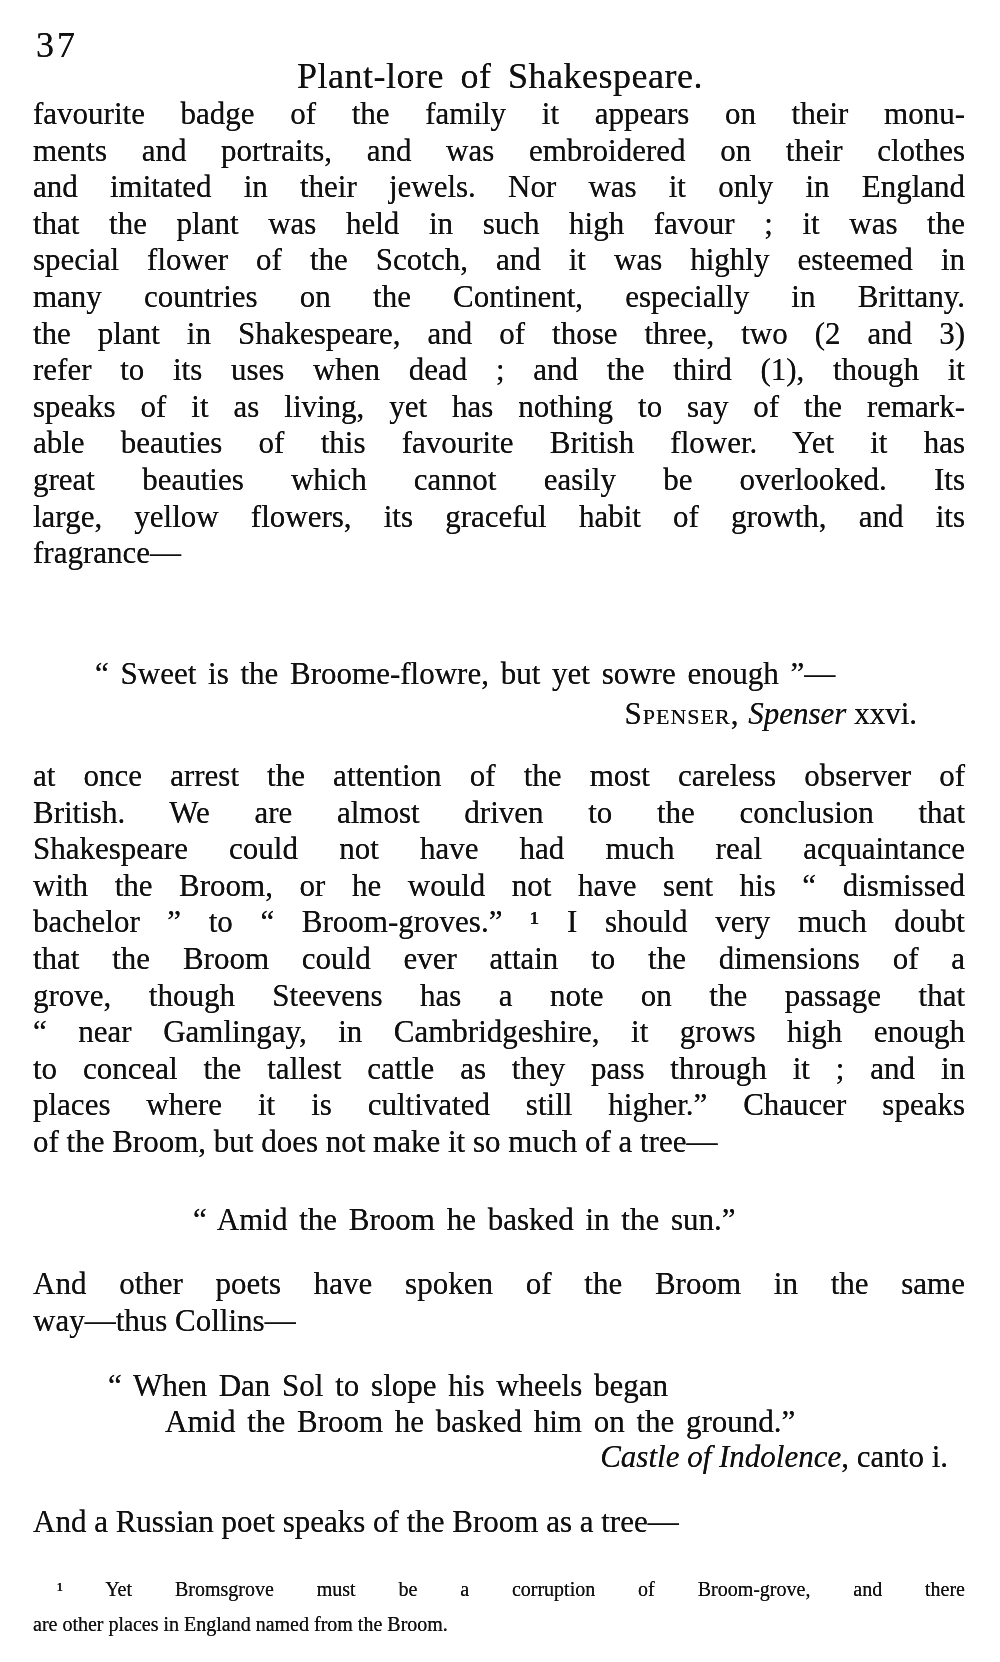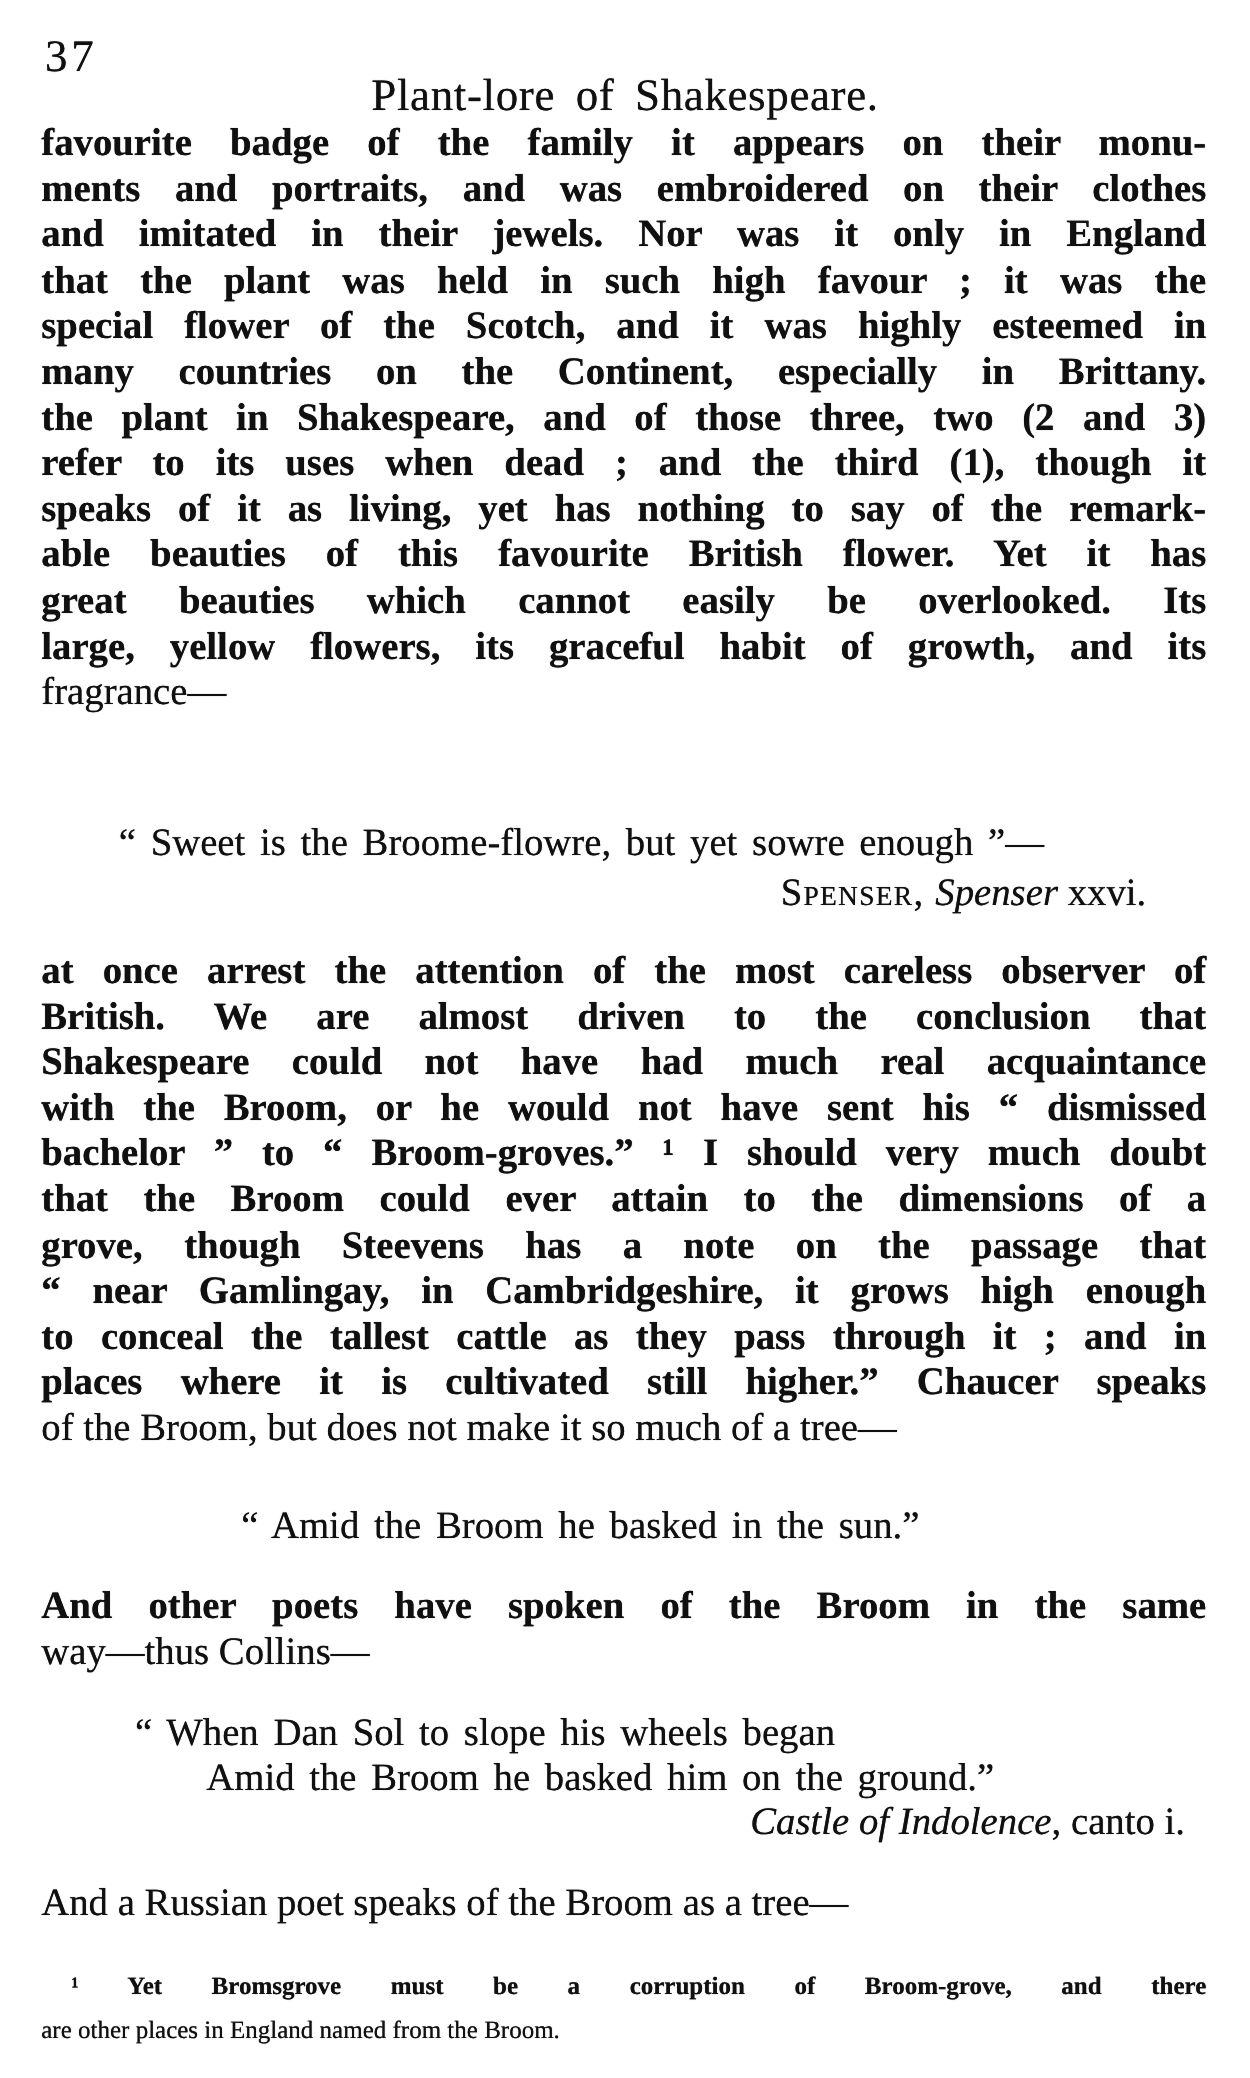--- a/index.html
+++ b/index.html
@@ -18,21 +18,21 @@
   }
   .runtitle {
     position:absolute; left:0; right:0; top:20px;
     text-align:center;
     font-size:36px; word-spacing:7px; letter-spacing:0.5px;margin-top:35px;
   }
   .para {
     position:absolute; left:33px; width:932px;
     font-size:31px; line-height:36.6px;
   }
-  .jline { text-align:justify; text-align-last:justify;font-weight:bold; }
+  .jline { text-align:justify; text-align-last:justify; }
   .line  { text-align:left; }
   .qline {
     position:absolute;
     font-size:31px; line-height:36.6px;
     word-spacing:4px; white-space:pre;
   }
   .attr {
     position:absolute;
     font-size:31px; line-height:36.6px;
     text-align:right; white-space:pre;

